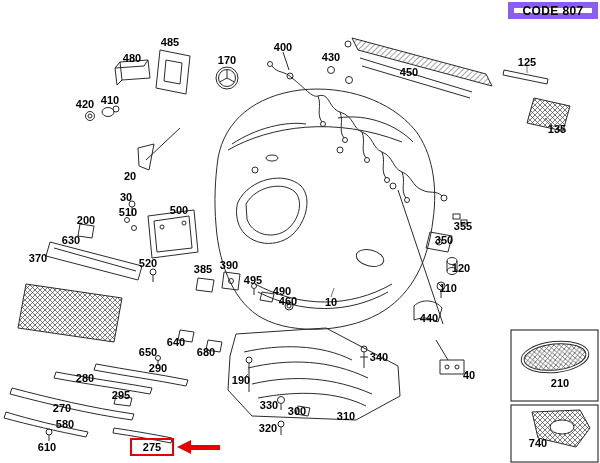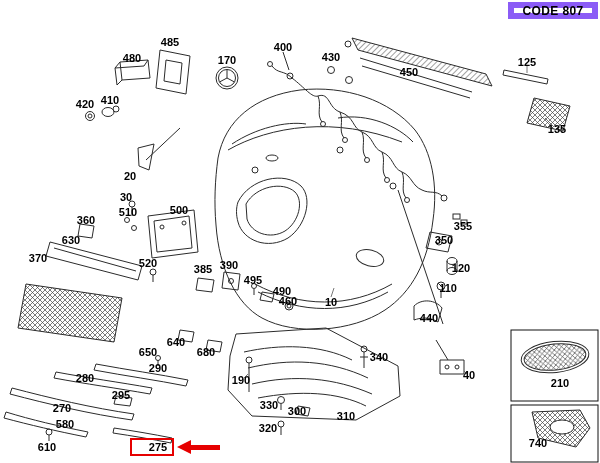--- a/index.html
+++ b/index.html
@@ -194,21 +194,21 @@
       <div class="part-label" style="left: 331px; top: 57px;">430</div>
       <div class="part-label" style="left: 409px; top: 72px;">450</div>
       <div class="part-label" style="left: 527px; top: 62px;">125</div>
       <div class="part-label" style="left: 557px; top: 129px;">135</div>
       <div class="part-label" style="left: 85px; top: 104px;">420</div>
       <div class="part-label" style="left: 110px; top: 100px;">410</div>
       <div class="part-label" style="left: 130px; top: 156px; margin-top: 20px;">20</div>
       <div class="part-label" style="left: 126px; top: 197px;">30</div>
       <div class="part-label" style="left: 128px; top: 212px;">510</div>
       <div class="part-label" style="left: 179px; top: 210px;">500</div>
-      <div class="part-label" style="left: 86px; top: 220px;">360</div>
+      <div class="part-label" style="left: 86px; top: 220px;">200</div>
       <div class="part-label" style="left: 71px; top: 240px;">630</div>
       <div class="part-label" style="left: 38px; top: 258px;">370</div>
       <div class="part-label" style="left: 148px; top: 263px;">520</div>
       <div class="part-label" style="left: 203px; top: 269px;">385</div>
       <div class="part-label" style="left: 229px; top: 265px;">390</div>
       <div class="part-label" style="left: 253px; top: 280px;">495</div>
       <div class="part-label" style="left: 267px; top: 291px; padding-left: 32px;">490</div>
       <div class="part-label" style="left: 288px; top: 301px;">460</div>
       <div class="part-label" style="left: 331px; top: 302px;">10</div>
       <div class="part-label" style="left: 463px; top: 226px;">355</div>
@@ -218,21 +218,21 @@
       <div class="part-label" style="left: 429px; top: 318px;">440</div>
       <div class="part-label" style="left: 176px; top: 342px;">640</div>
       <div class="part-label" style="left: 206px; top: 352px;">680</div>
       <div class="part-label" style="left: 148px; top: 352px;">650</div>
       <div class="part-label" style="left: 158px; top: 368px;">290</div>
       <div class="part-label" style="left: 85px; top: 378px;">280</div>
       <div class="part-label" style="left: 121px; top: 395px;">295</div>
       <div class="part-label" style="left: 62px; top: 408px;">270</div>
       <div class="part-label" style="left: 25px; top: 424px; margin-left: 40px;">580</div>
       <div class="part-label" style="left: 47px; top: 447px;">610</div>
-      <div class="part-label" style="left: 152px; top: 447px; margin-left: 6px;">275</div>
+      <div class="part-label" style="left: 152px; top: 447px;">275</div>
       <div class="part-label" style="left: 241px; top: 380px;">190</div>
       <div class="part-label" style="left: 379px; top: 357px;">340</div>
       <div class="part-label" style="left: 269px; top: 405px;">330</div>
       <div class="part-label" style="left: 297px; top: 411px;">300</div>
       <div class="part-label" style="left: 268px; top: 428px;">320</div>
       <div class="part-label" style="left: 346px; top: 416px;">310</div>
       <div class="part-label" style="left: 469px; top: 375px;">40</div>
       <div class="part-label" style="left: 560px; top: 383px;">210</div>
       <div class="part-label" style="left: 538px; top: 443px;">740</div>
     </div>

